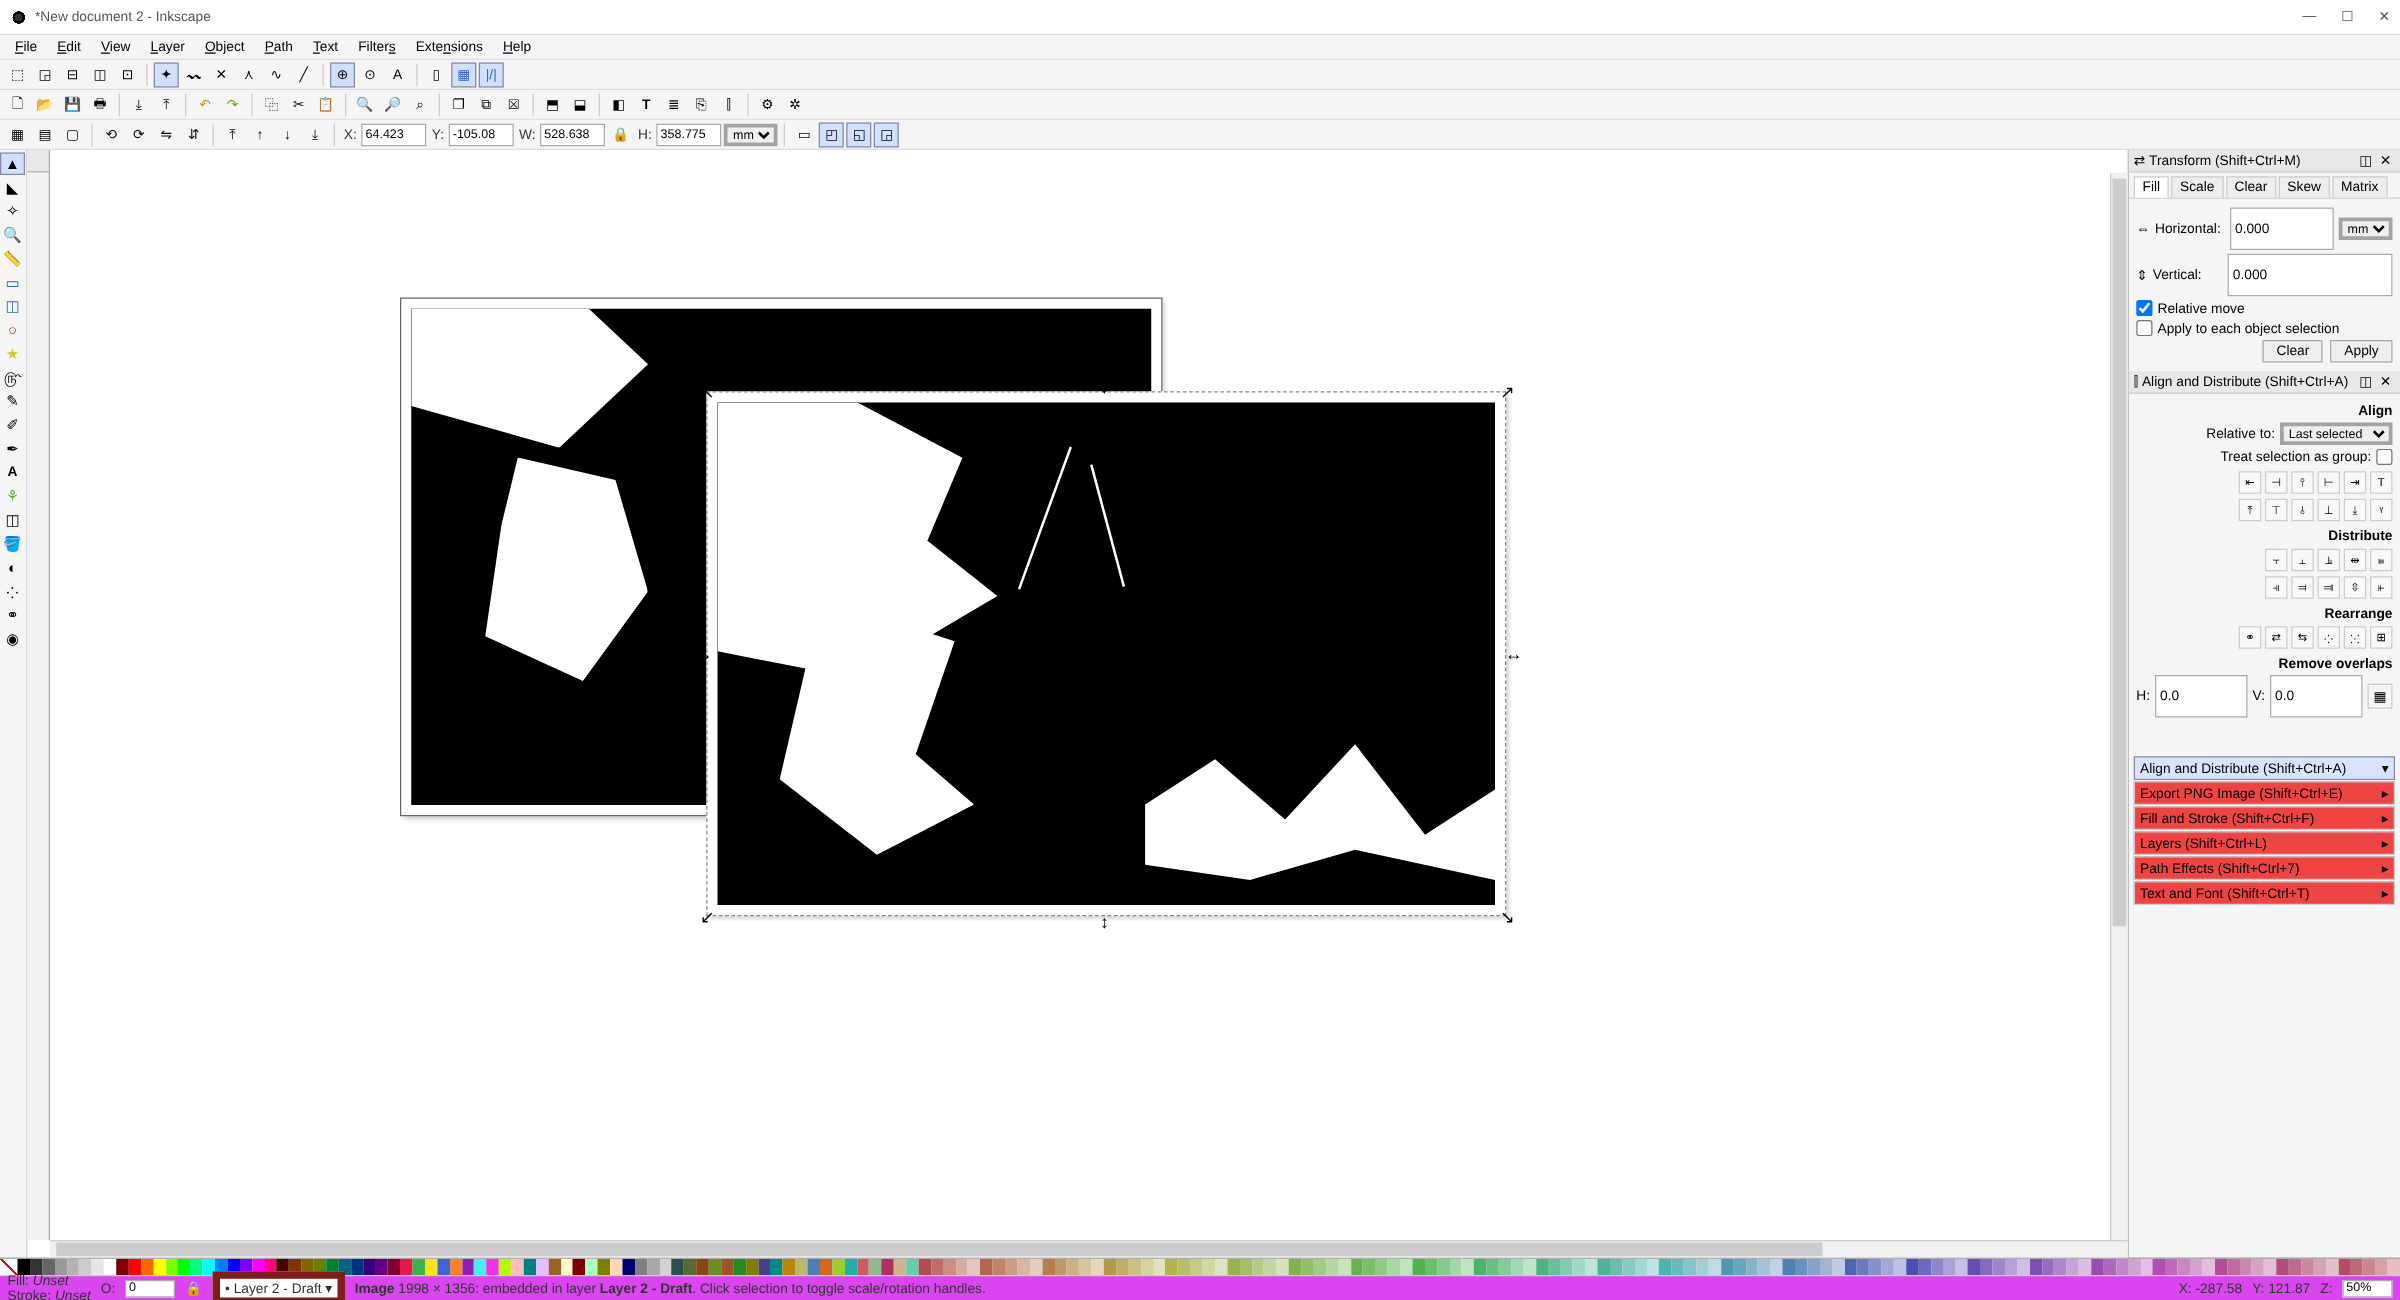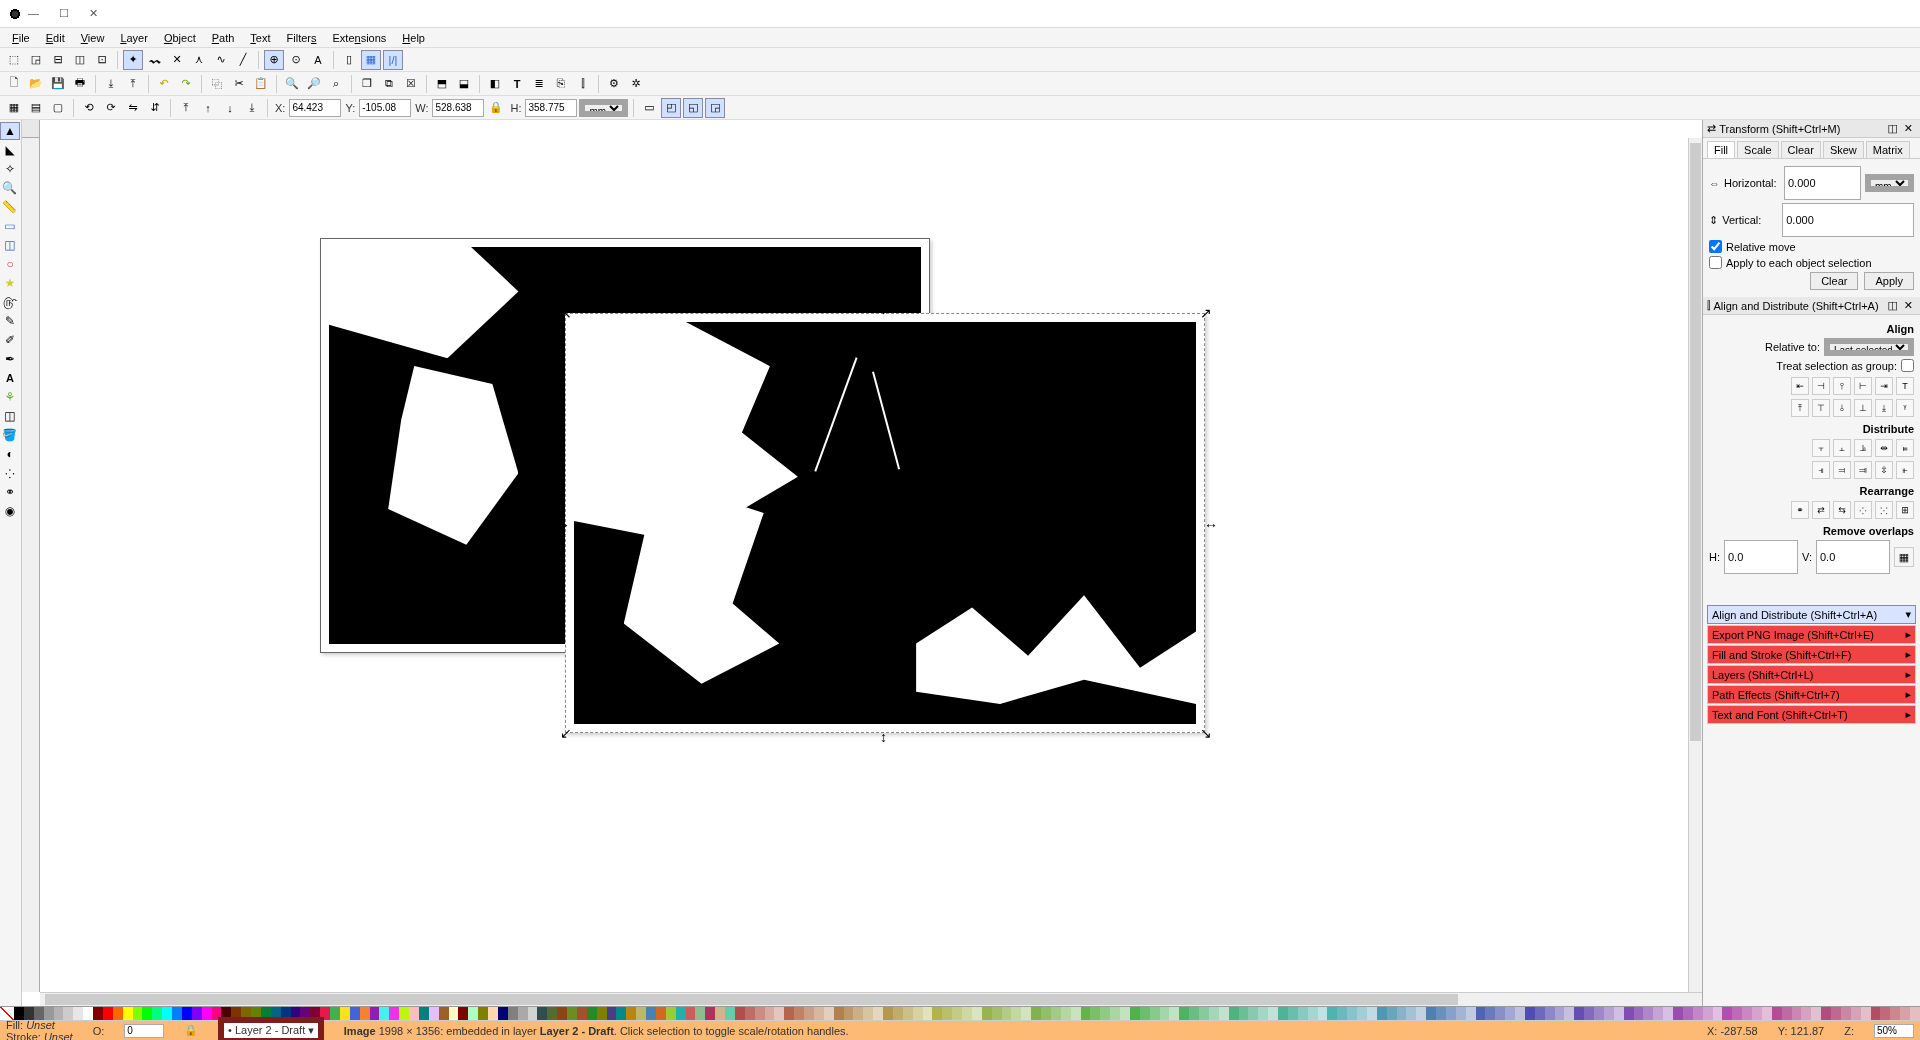--- a/index.html
+++ b/index.html
@@ -11,21 +11,21 @@
 .titlebar .win-btns span { cursor: pointer; }
 .menubar { height: 20px; background: #f5f5f5; display: flex; align-items: center; padding: 0 4px; border-bottom: 1px solid #ddd; }
 .menubar .menu-item { padding: 2px 8px; cursor: pointer; }
 .menubar .menu-item u { text-decoration: underline; }
 .toolbar-row { height: 24px; background: #f5f5f5; display: flex; align-items: center; padding: 0 4px; border-bottom: 1px solid #ddd; gap: 2px; }
 .tool-icon { width: 20px; height: 20px; display: inline-flex; align-items: center; justify-content: center; cursor: pointer; border: 1px solid transparent; }
 .tool-icon.active { background: #d0e0ff; border: 1px solid #88a; }
 .tool-sep { width: 1px; height: 18px; background: #ccc; margin: 0 3px; }
 .coord-label { margin: 0 2px; color: #333; }
 .coord-input { width: 52px; height: 18px; border: 1px solid #aaa; padding: 0 2px; background: #fff; font-size: 10px; }
-.unit-select { height: 18px; border: 6px solid #a3a3a3; font-size: 10px; }
+.unit-select { height: 18px; border: 3px solid #a3a3a3; font-size: 10px; }
 .main-area { flex: 1; display: flex; overflow: hidden; }
 .toolbox { width: 22px; background: #f5f5f5; border-right: 1px solid #ccc; display: flex; flex-direction: column; gap: 1px; padding-top: 2px; }
 .toolbox .tool-icon { width: 20px; height: 18px; font-size: 12px; }
 .ruler-corner { width: 18px; height: 18px; background: #e8e8e8; border-right: 1px solid #aaa; border-bottom: 1px solid #aaa; }
 .canvas-zone { flex: 1; display: flex; flex-direction: column; position: relative; background: #fff; }
 .ruler-h { height: 18px; background: #f0f0f0; border-bottom: 1px solid #aaa; position: relative; overflow: hidden; font-size: 8px; color:#555; }
 .ruler-v { width: 18px; background: #f0f0f0; border-right: 1px solid #aaa; position: relative; overflow:hidden; }
 .canvas-row { flex: 1; display: flex; overflow: hidden; position: relative; }
 .canvas { flex: 1; background: #fff; position: relative; overflow: hidden; }
 .page { position: absolute; background: #fff; border: 1px solid #666; box-shadow: 2px 2px 4px rgba(0,0,0,0.2); }
@@ -52,29 +52,30 @@
 .form-row input[type=text] { border:1px solid #aaa; height:18px; padding:16px 3px; flex:1; min-width:0; }
 .btn { border:1px solid #aaa; background:#eee; padding:2px 10px; cursor:pointer; }
 .section-title { font-weight:bold; margin:4px 0 2px;text-align:right; }
 .icon-grid { display:flex; flex-wrap:wrap; gap:3px; justify-content:flex-end; padding:2px 0; }
 .icon-grid .ig { width:18px; height:18px; border:1px solid #ccc; background:#f8f8f8; cursor:pointer; display:flex; align-items:center; justify-content:center; font-size:9px; }
 .docked-item { background:#ef4444; border:1px solid #ccc; padding:2px 4px; margin:1px 4px; cursor:pointer; display:flex; align-items:center; }
 .docked-item.active { background:#d8e4ff; border-color:#88a; }
 .docked-item .spacer { flex:1; }
 .color-palette { height: 14px; display:flex; overflow:hidden; border-top:1px solid #999; }
 .color-palette .sw { flex:1; min-width:5px; }
-.status-bar { height: 20px; background:#fdba74; border-top:1px solid #ccc; display:flex; align-items:center; padding:0 6px; gap:20px; font-size:10px; color:#333; }
+.status-bar { height: 20px; background:#d946ef; border-top:1px solid #ccc; display:flex; align-items:center; padding:0 6px; gap:8px; font-size:10px; color:#333; }
 .status-bar .spacer { flex:1; }
 .mini-input { width:40px; height:14px; border:1px solid #aaa; font-size:10px; padding:0 2px; }
 </style>
 </head>
 <body>
 
 <div class="titlebar">
   <span class="app-icon"></span>
+  <span class="title">*New document 2 - Inkscape</span>
   <div class="win-btns">
     <span>—</span>
     <span>☐</span>
     <span>✕</span>
   </div>
 </div>
 
 <div class="menubar">
   <span class="menu-item"><u>F</u>ile</span>
   <span class="menu-item"><u>E</u>dit</span>

